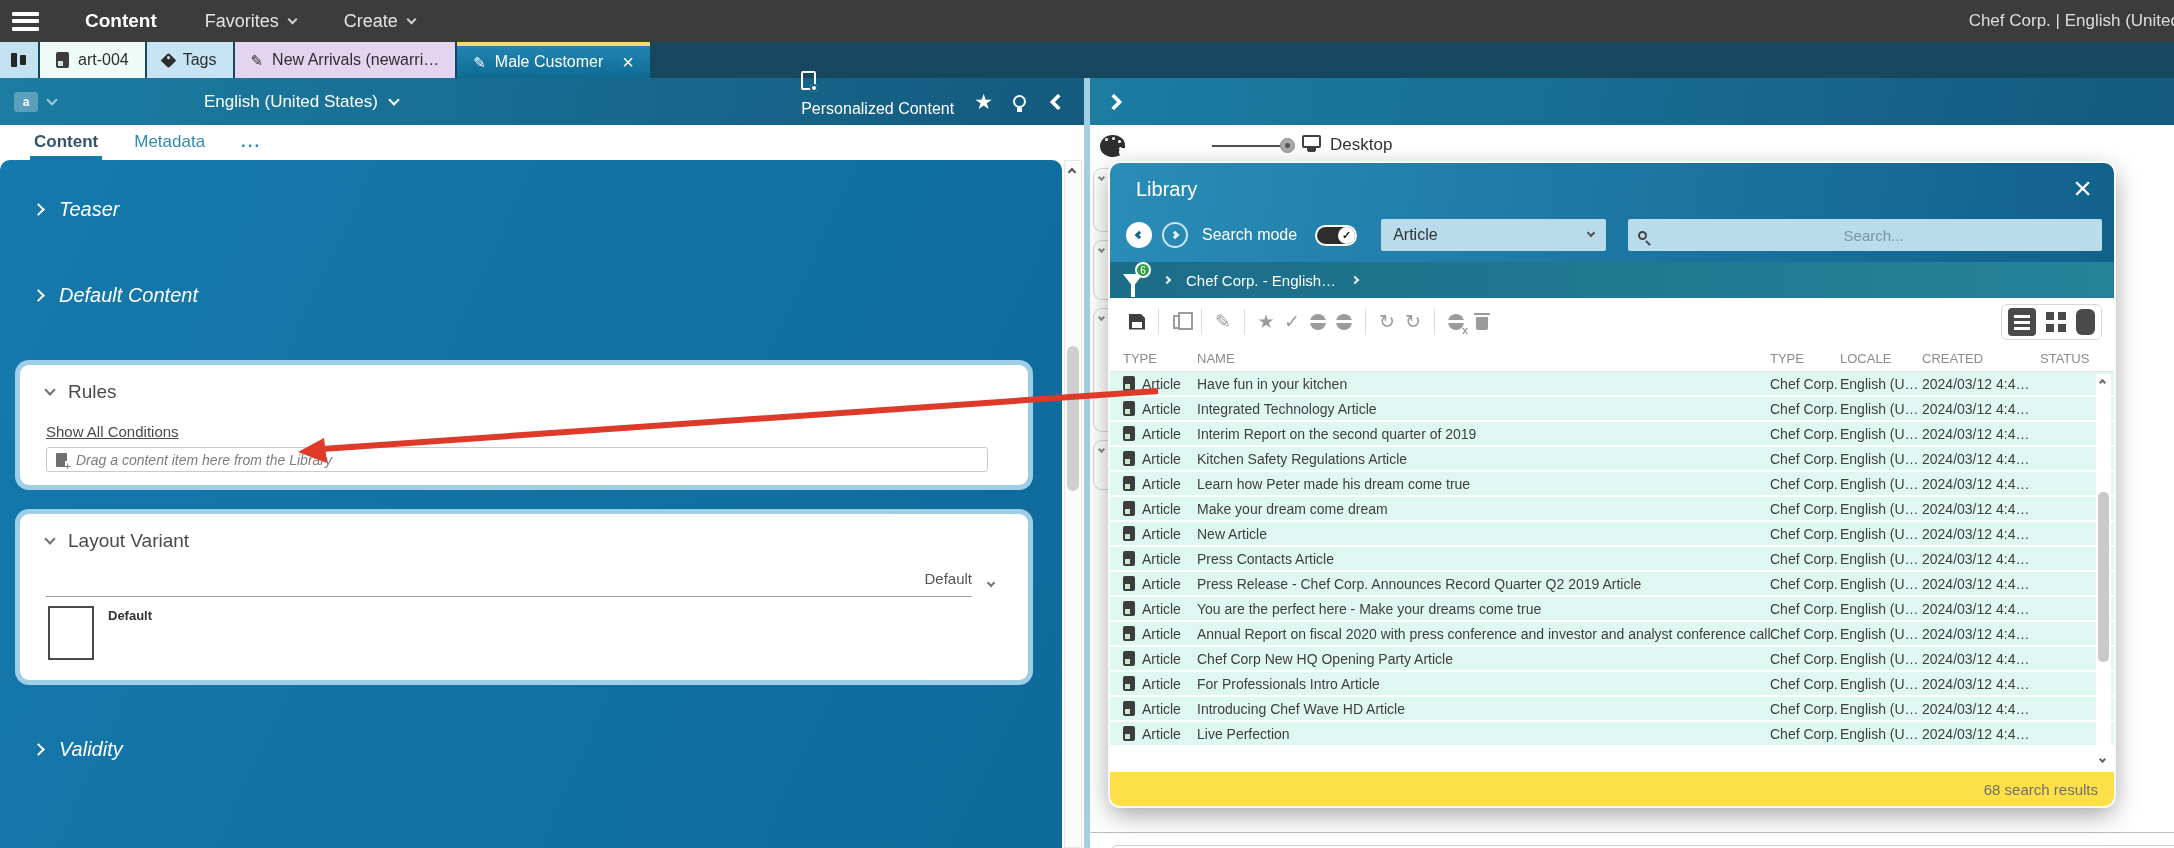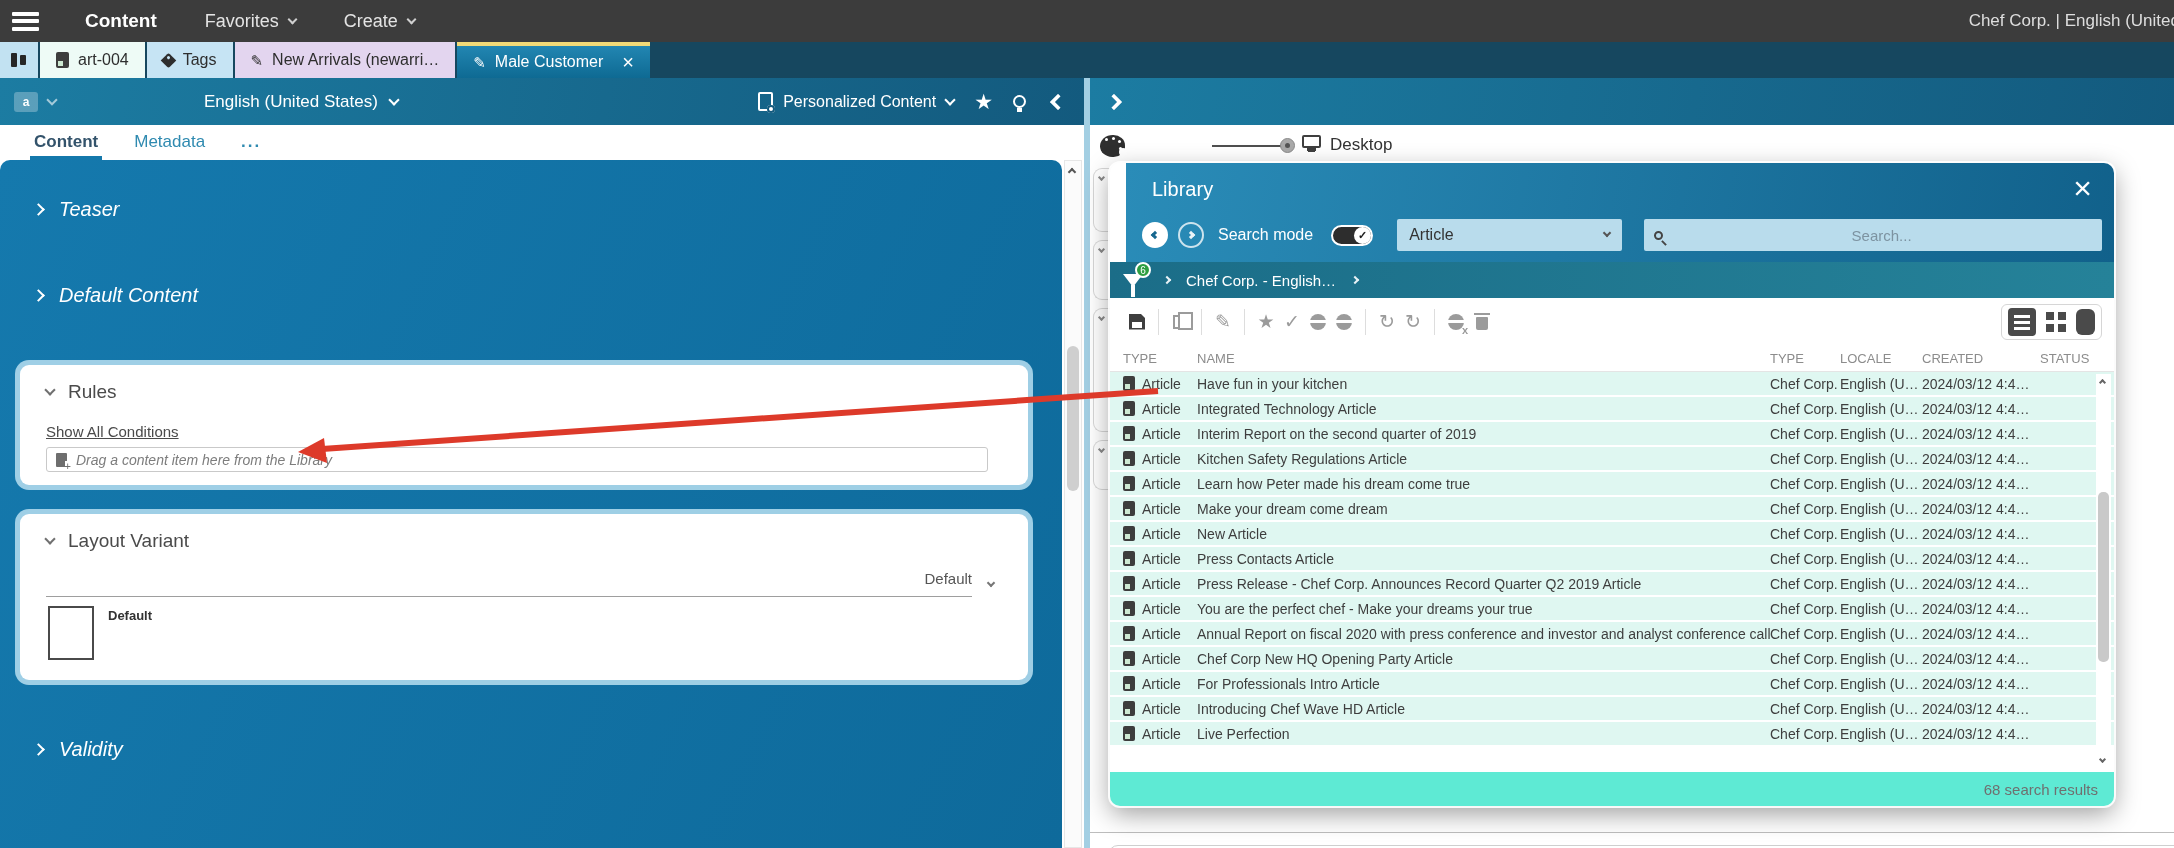--- a/index.html
+++ b/index.html
@@ -46,21 +46,21 @@
   
   #left-region{position:absolute;left:0;top:78px;width:1084px;height:770px;background:#fff;}
   #splitter{position:absolute;left:1084px;top:78px;width:6px;height:770px;background:#a3cfe3;}
   #right-region{position:absolute;left:1090px;top:78px;width:1084px;height:770px;background:#fff;padding-left:20px;}
 
   .tealbar{position:absolute;left:0;top:0;right:0;height:47px;background:linear-gradient(100deg,#1c7ca2 0%,#135a7e 100%);display:flex;align-items:center;color:#fff;}
   .loc-icon{width:24px;height:20px;background:rgba(255,255,255,.28);border-radius:3px;color:#fff;font-size:12px;display:flex;align-items:center;justify-content:center;margin-left:14px;font-weight:bold;}
   .tealbar .faintchv{color:rgba(255,255,255,.6);margin-left:10px;}
   .lang-label{display:flex;align-items:center;gap:12px;font-size:17px;margin-left:148px;cursor:pointer;}
   .teal-right{margin-left:auto;display:flex;align-items:center;gap:20px;padding-right:20px;}
-  .pc-wrap{display:flex;align-items:center;gap:10px;font-size:16px;cursor:pointer;}
+  .pc-wrap{display:flex;align-items:flex-start;gap:10px;font-size:16px;cursor:pointer;flex-direction:column;}
   .pcic{width:15px;height:19px;border:2px solid #fff;border-radius:2px;position:relative;}
   .pcic::after{content:"";position:absolute;right:-4px;bottom:-4px;width:8px;height:8px;border-radius:50%;background:#fff;box-shadow:inset 0 0 0 2px #135a7e;}
   .star-g{font-size:21px;color:#fff;line-height:1;cursor:pointer;}
   .bulb{width:13px;height:13px;border:2px solid #fff;border-radius:50%;position:relative;cursor:pointer;}
   .bulb::after{content:"";position:absolute;left:2px;bottom:-6px;width:5px;height:4px;background:#fff;}
 
   
   .panel-tabs{position:absolute;left:0;top:47px;width:100%;height:35px;background:#fff;display:flex;align-items:flex-end;font-size:17px;}
   .ptab{padding:0 4px 8px;margin-left:28px;cursor:pointer;color:#2f8ab0;}
   .ptab:first-child{margin-left:30px;}
@@ -97,21 +97,21 @@
   .mon{position:absolute;left:212px;top:7px;width:19px;height:13px;border:2px solid #3f3f3f;border-radius:2px;}
   .mon::after{content:"";position:absolute;left:3px;bottom:-5px;width:9px;height:3px;background:#3f3f3f;box-shadow:0 2px 0 -1px #3f3f3f;}
   .device-label{position:absolute;left:240px;top:7px;font-size:17px;color:#333;}
   .strip{position:absolute;left:3px;width:17px;background:#fff;border:1px solid #d7d7d7;border-right:none;border-radius:9px 0 0 9px;z-index:1;}
   .strip .chv{position:absolute;left:5px;top:10px;width:5px;height:5px;color:#8a8a8a;}
   .below-line{position:absolute;left:0;right:0;top:754px;border-top:1px solid #bdbdbd;}
   .below-box{position:absolute;left:18px;right:-12px;top:767px;height:90px;background:#fff;border:1px solid #cfcfcf;border-radius:10px;}
 
   
   #library{position:absolute;left:20px;top:85px;width:1004px;height:643px;background:#fff;border-radius:10px;box-shadow:0 0 0 2px rgba(255,255,255,.9),0 8px 26px rgba(0,0,0,.38);overflow:hidden;z-index:5;}
-  .lib-top{position:relative;height:99px;background:linear-gradient(100deg,#2a8cb8 0%,#11618b 100%);color:#fff;margin-left:16px;}
+  .lib-top{position:relative;height:99px;background:linear-gradient(100deg,#2a8cb8 0%,#11618b 100%);color:#fff;}
   .lib-title{position:absolute;left:26px;top:15px;font-size:20px;}
   .lib-close{position:absolute;right:22px;top:6px;font-size:32px;font-weight:300;color:#fff;cursor:pointer;line-height:1.2;}
   .lib-search-row{position:absolute;left:16px;right:12px;top:52px;height:40px;display:flex;align-items:center;gap:10px;}
   .navb{width:26px;height:26px;border-radius:50%;display:flex;align-items:center;justify-content:center;cursor:pointer;flex:0 0 auto;}
   .navb.back{background:#fff;color:#17678f;}
   .navb.fwd{border:2px solid rgba(255,255,255,.85);color:#fff;opacity:.9;}
   .navb .chv{width:6px;height:6px;border-width:3px;}
   .sm-label{font-size:16px;margin-left:4px;}
   .toggle{width:42px;height:21px;border-radius:12px;background:#2d2d2d;border:2px solid #fff;position:relative;margin-left:8px;cursor:pointer;flex:0 0 auto;}
   .toggle .knob{position:absolute;right:0;top:0;width:17px;height:17px;border-radius:50%;background:#fff;color:#1d1d1d;font-size:11px;display:flex;align-items:center;justify-content:center;font-weight:bold;}
@@ -153,21 +153,21 @@
   .lib-rows{position:relative;height:400px;overflow:hidden;background:#fff;}
   .lib-row{display:grid;grid-template-columns:74px 573px 70px 82px 118px 50px;padding-left:13px;height:25px;border-bottom:2px solid #fff;background:#dff7f1;align-items:center;font-size:14px;color:#3e3e3e;cursor:pointer;}
   .lib-row>span{white-space:nowrap;overflow:hidden;}
   .cell-type{display:flex;align-items:center;gap:7px;}
   .cell-type .doc-icon{width:12px;height:15px;}
   .status-icn{width:15px;height:15px;border-radius:50%;background:#3f3f3f;position:relative;margin-left:12px;}
   .status-icn::after{content:"";position:absolute;left:-2px;right:-2px;top:6px;height:3px;background:#dff7f1;}
   .lib-scroll{position:absolute;right:3px;top:2px;bottom:2px;width:15px;background:#fff;}
   .lib-scroll .chv{position:absolute;left:4px;width:5px;height:5px;color:#666;}
   .lib-thumb{position:absolute;left:2px;top:118px;width:11px;height:170px;background:#c9c9c9;border-radius:5px;}
-  .lib-foot{height:34px;display:flex;align-items:center;justify-content:flex-end;padding-right:16px;color:#6f6f6f;font-size:15px;background:#5eead4;}
+  .lib-foot{height:34px;display:flex;align-items:center;justify-content:flex-end;padding-right:16px;color:#6f6f6f;font-size:15px;background:#fde047;}
 
   
   #arrow-svg{position:absolute;left:0;top:0;z-index:50;pointer-events:none;}
 </style>
 </head>
 <body>
 
 <div id="topbar">
   <div class="hamb">
       <i></i>
@@ -501,21 +501,21 @@
     <span class="cell-site">Chef Corp.</span>
     <span class="cell-locale">English (U…</span>
     <span class="cell-created">2024/03/12 4:4…</span>
     <span><span class="status-icn"></span></span>
   </div>
         <div class="lib-row">
     <span class="cell-type">
             <span class="doc-icon"></span>
             <span class="tval">Article</span>
           </span>
-    <span class="cell-name">You are the perfect chef - Make your dreams your true</span>
+    <span class="cell-name">You are the perfect here - Make your dreams come true</span>
     <span class="cell-site">Chef Corp.</span>
     <span class="cell-locale">English (U…</span>
     <span class="cell-created">2024/03/12 4:4…</span>
     <span><span class="status-icn"></span></span>
   </div>
         <div class="lib-row">
     <span class="cell-type">
             <span class="doc-icon"></span>
             <span class="tval">Article</span>
           </span>

